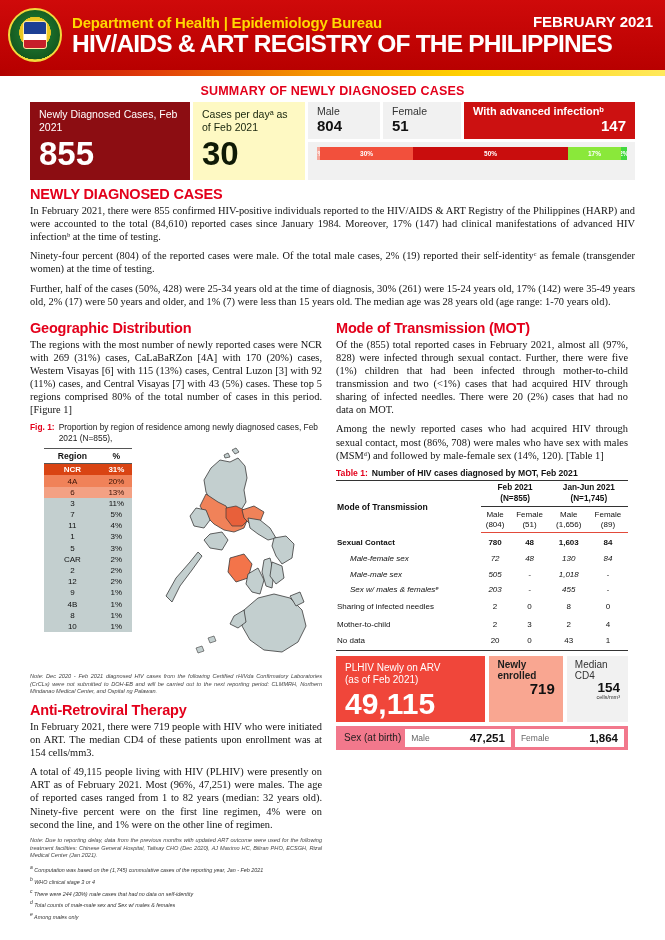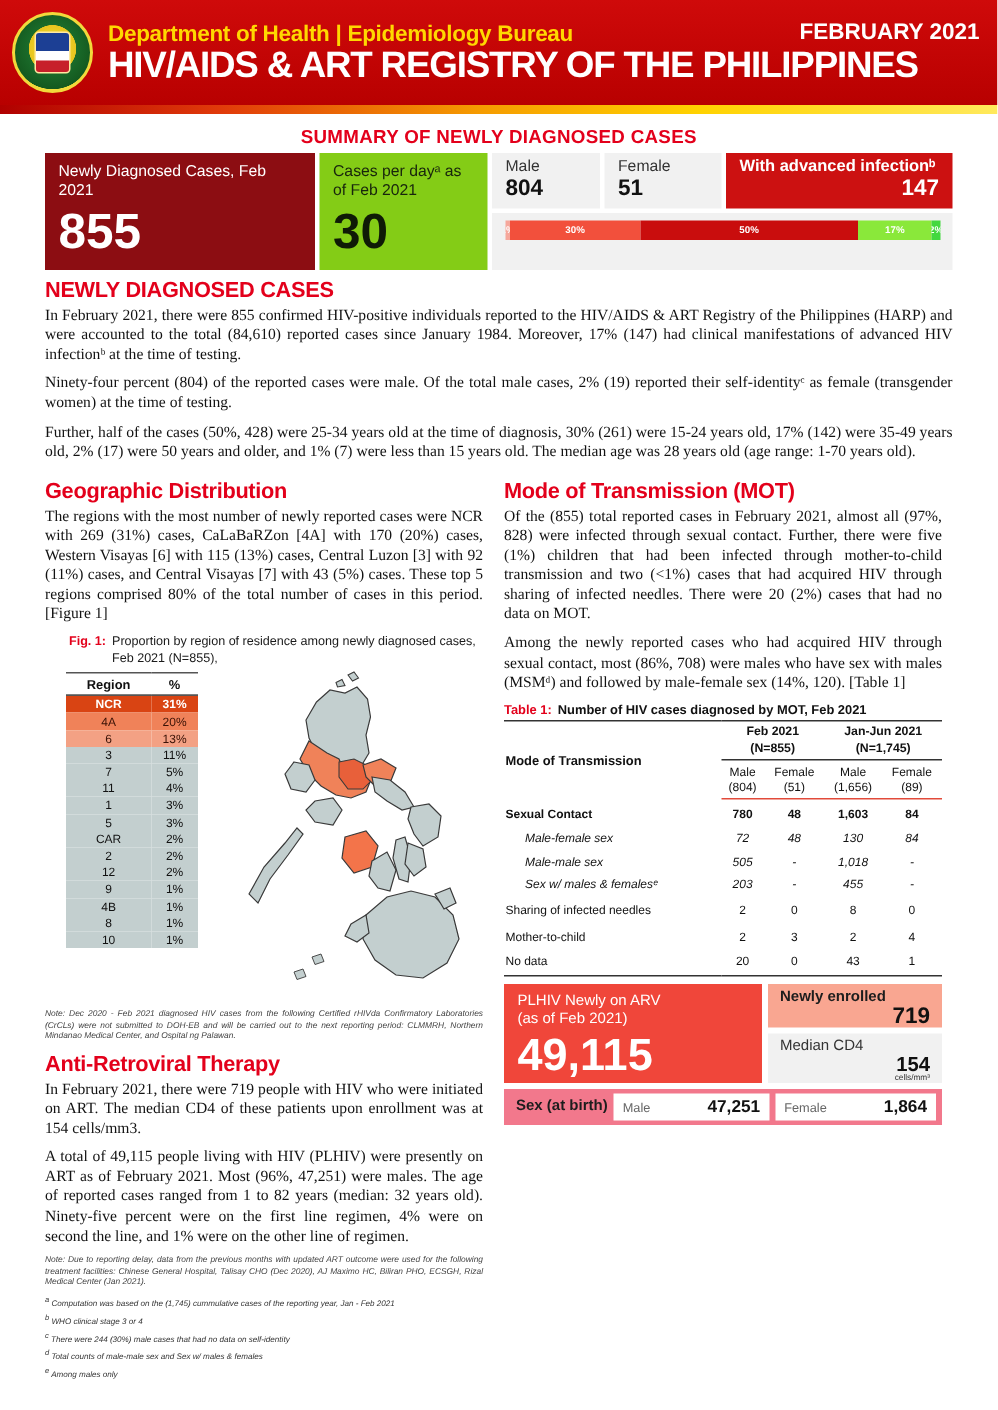--- a/index.html
+++ b/index.html
@@ -56,28 +56,28 @@
   
   .summary-wrap { padding: 5px 30px 0 30px; }
   .summary-title {
     text-align: center;
     font-family: "Liberation Sans", sans-serif;
     font-weight: bold; font-size: 12.5px; color: #e3001b;
     letter-spacing: 0.2px; padding: 3px 0 4px 0;
   }
   .summary-grid { display: flex; gap: 3px; height: 78px; }
   .card-newly {
-    width: 180px; background: #8c0d12; color: #fff;
+    width: 160px; background: #8c0d12; color: #fff;
     padding: 6px 9px 0 9px;
     font-family: "Liberation Sans", sans-serif;
   }
   .card-newly .lbl { font-size: 10.5px; line-height: 1.28; }
   .card-newly .big { font-size: 33px; font-weight: bold; line-height: 1.0; margin-top: 2px; }
   .card-perday {
-    width: 112px; background: #84cc16; color: #18250d;
+    width: 112px; background: #fef9c3; color: #18250d;
     padding: 6px 9px 0 9px;
     font-family: "Liberation Sans", sans-serif;
   }
   .card-perday .lbl { font-size: 10.5px; line-height: 1.28; }
   .card-perday .big { font-size: 33px; font-weight: bold; line-height: 1.0; margin-top: 2px; color:#0f1a06; }
   .card-right { flex: 1 1 auto; display: flex; flex-direction: column; gap: 3px; }
   .cr-top { display: flex; gap: 3px; height: 37px; }
   .mini {
     background: #f1f1f1; padding: 3px 9px 0 9px;
     font-family: "Liberation Sans", sans-serif;
@@ -112,21 +112,21 @@
   }
   p.body {
     font-size: 10.4px; line-height: 1.26; text-align: justify;
     color: #121212; margin-bottom: 6px;
   }
   .cols { display: flex; gap: 14px; }
   .col { width: 292px; }
   .figcap {
     font-family: "Liberation Sans", sans-serif;
     font-size: 8.4px; color: #1a1a1a; line-height: 1.3;
-    display: flex; gap: 4px; margin-top: 1px; margin-left: 16px;
+    display: flex; gap: 4px; margin-top: 1px;
   }
   .figcap .tag { color: #e3001b; font-weight: bold; flex: 0 0 auto; }
   
   .mapzone { position: relative; height: 226px; margin-top: 2px; }
   .regtable {
     position: absolute; left: 14px; top: 2px; width: 88px;
     font-family: "Liberation Sans", sans-serif; font-size: 8px;
     border-collapse: collapse;
   }
   .regtable th {
@@ -174,42 +174,42 @@
   
   .artboxes { margin-top: 5px; }
   .artrow1 { display: flex; gap: 4px; height: 66px; }
   .plhiv {
     width: 172px; background: #f0463a; color: #fff;
     font-family: "Liberation Sans", sans-serif;
     padding: 6px 8px 0 9px;
   }
   .plhiv .lbl { font-size: 10px; line-height: 1.25; }
   .plhiv .big { font-size: 30px; font-weight: bold; line-height: 1.05; margin-top: 1px; }
-  .artcol2 { flex: 1 1 auto; display: flex; flex-direction: column; gap: 4px; }
+  .artcol2 { flex: 1 1 auto; display: flex; flex-direction: row; gap: 4px; }
   .enrolled {
     background: #f9a691; flex: 1 1 auto;
     font-family: "Liberation Sans", sans-serif;
     padding: 3px 8px 0 8px;
   }
   .enrolled .lbl { font-size: 10px; font-weight: bold; color: #1d1d1d; }
   .enrolled .val { font-size: 15px; font-weight: bold; color: #111; text-align: right; line-height: 1; }
   .cd4 {
     background: #f1f1f1; flex: 1 1 auto;
     font-family: "Liberation Sans", sans-serif;
     padding: 3px 8px 0 8px; position: relative;
   }
   .cd4 .lbl { font-size: 10px; color: #333; }
   .cd4 .val { font-size: 13.5px; font-weight: bold; color: #111; text-align: right; line-height: 1; }
   .cd4 .unit { font-size: 5.5px; color: #333; text-align: right; display: block; }
   .artrow2 { display: flex; gap: 4px; height: 24px; margin-top: 4px; }
   .sexbox {
     flex: 1 1 auto; background: #f2788c; display: flex; align-items: center;
     font-family: "Liberation Sans", sans-serif; padding: 0 4px 0 8px; gap: 4px;
   }
-  .sexbox .hd { font-size: 10px; font-weight: bold; color: #1d1d1d; flex: 0 0 auto; }
+  .sexbox .hd { font-size: 10px; font-weight: normal; color: #1d1d1d; flex: 0 0 auto; }
   .pill {
     background: #fff; flex: 1 1 auto; height: 18px;
     display: flex; align-items: center; gap: 5px; padding: 0 6px;
   }
   .pill .k { font-size: 8.5px; color: #666; }
   .pill .v { font-size: 11.5px; font-weight: bold; color: #111; margin-left: auto; }
   .agebox {
     flex: 1 1 auto; background: #fdf387; display: flex; align-items: center;
     font-family: "Liberation Sans", sans-serif; padding: 0 4px 0 8px; gap: 5px;
     height: 24px; margin-top: 4px;

